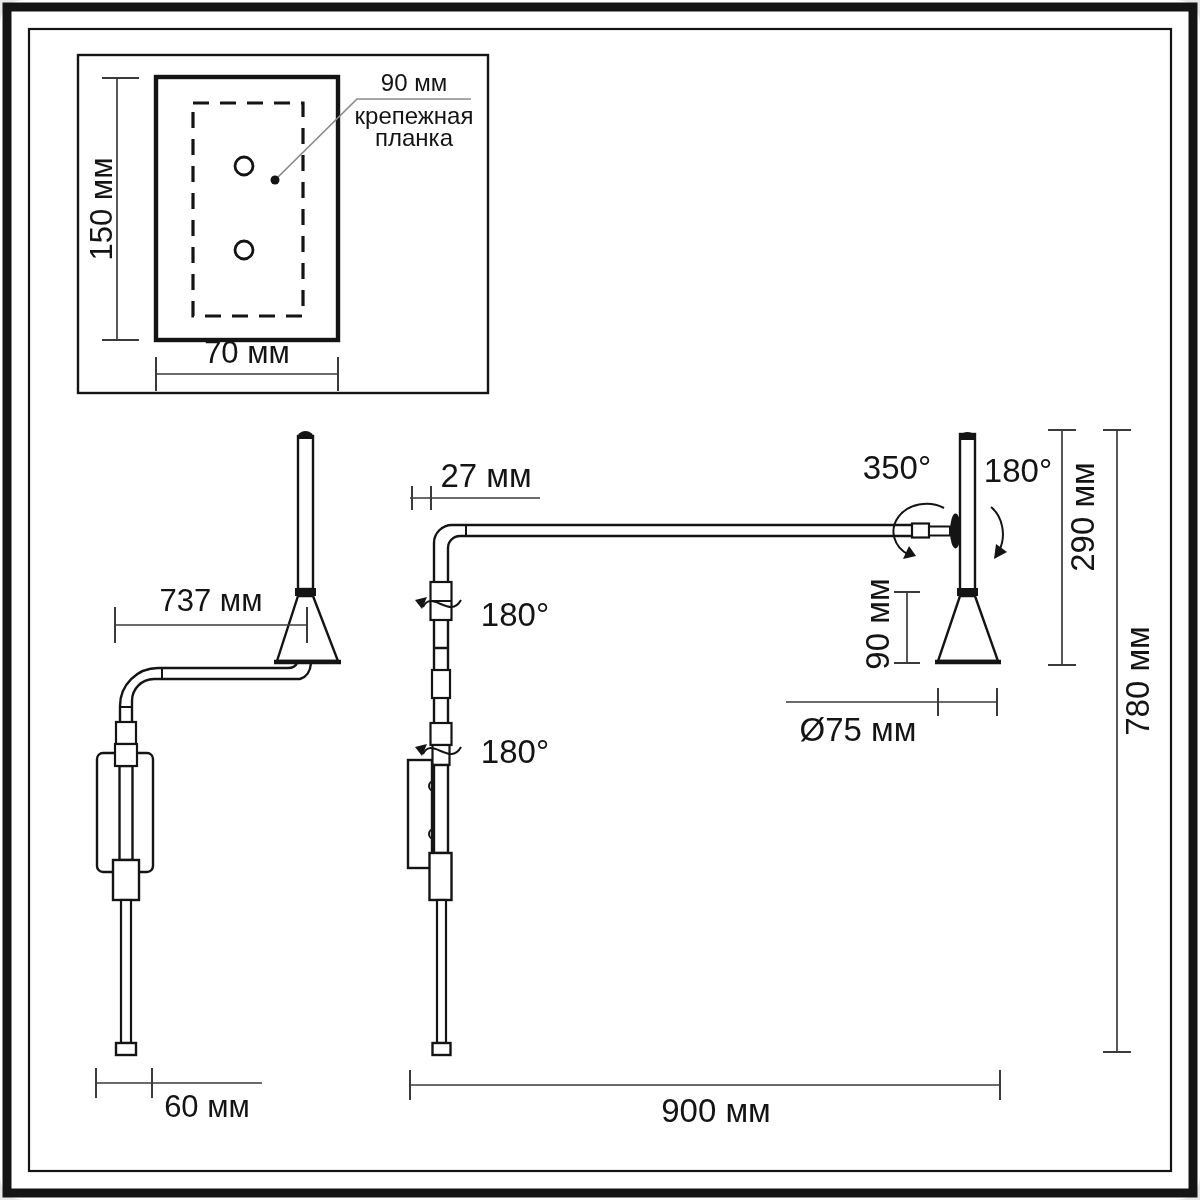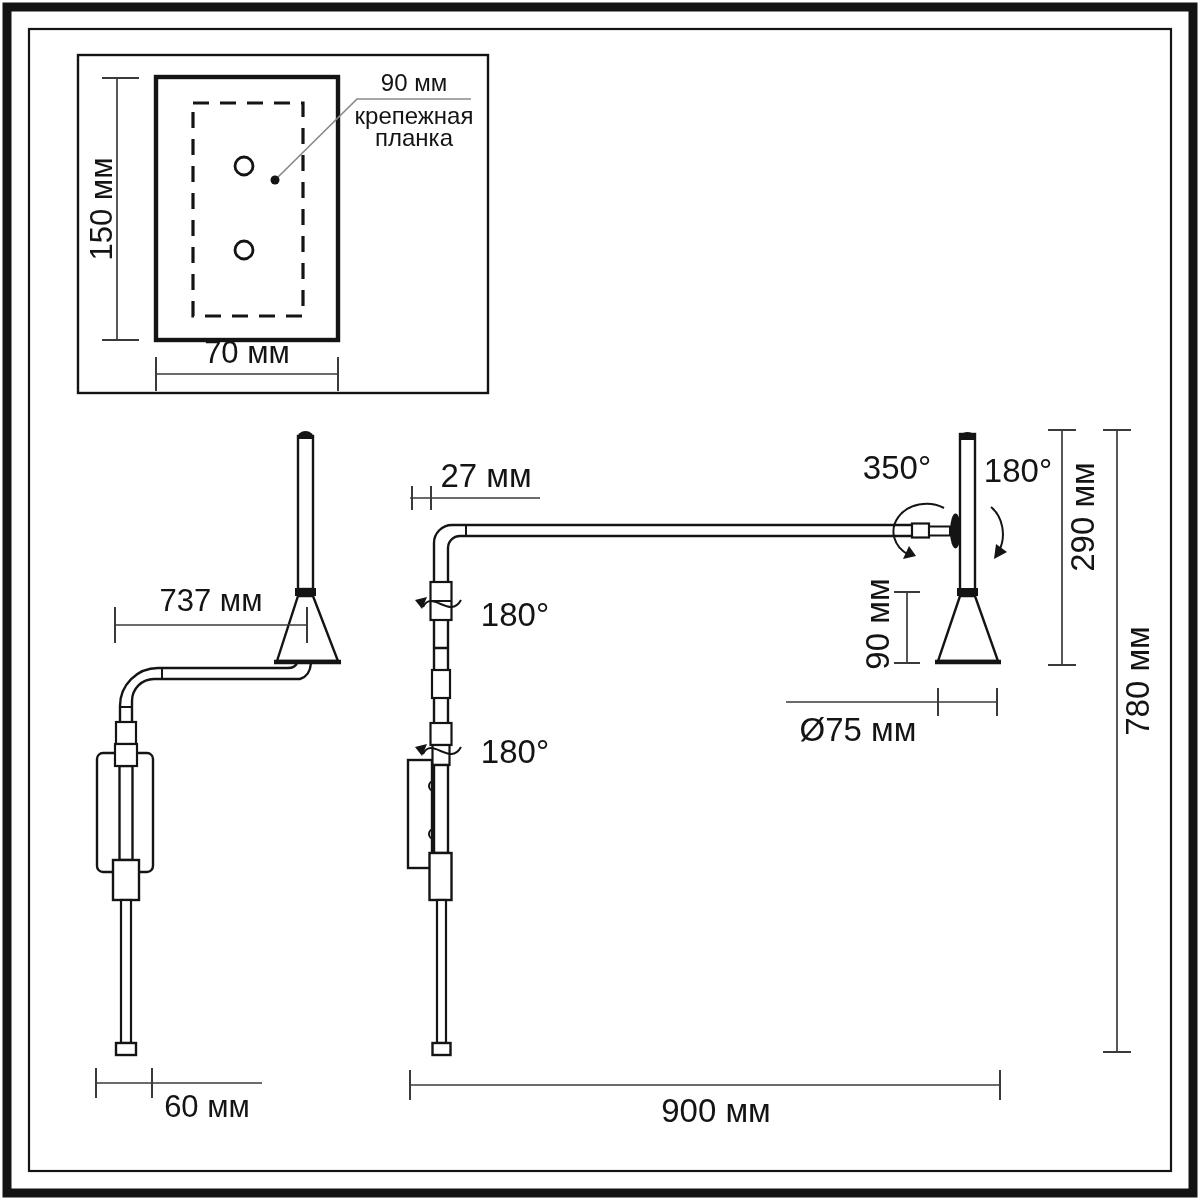--- a/index.html
+++ b/index.html
@@ -1,16 +1,16 @@
 <!DOCTYPE html>
 <html style="--line: #141414; --dim: #3a3a3a; --paper: #ffffff;"><head>
 <meta charset="utf-8">
 <style>
   html,body{margin:0;padding:0;background:#e8e8e8;}
-  .canvas{width:1200px;height:1200px;background:var(--paper,#fff);position:relative;margin:0 auto;}
+  .canvas{width:1200px;height:1200px;background:var(--paper,#fff);position:relative;margin:0 auto;border-radius:24px;}
   svg{display:block;}
   .ink{stroke:var(--line,#141414);fill:none;stroke-linecap:butt;}
   .ink-fill{fill:var(--line,#141414);stroke:none;}
   .paper{fill:var(--paper,#ffffff);}
   .dim{stroke:var(--dim,#3a3a3a);fill:none;}
   .gray{stroke:#8a8a8a;}
   .w1{stroke-width:1.7}.w2{stroke-width:2.4}.w4{stroke-width:4.4}
   .tick{stroke-width:2}
   text{fill:var(--line,#141414);font-family:"Liberation Sans","DejaVu Sans",sans-serif;}
   .t-lg{font-size:33px}.t-md{font-size:31px}.t-sm{font-size:24px}

